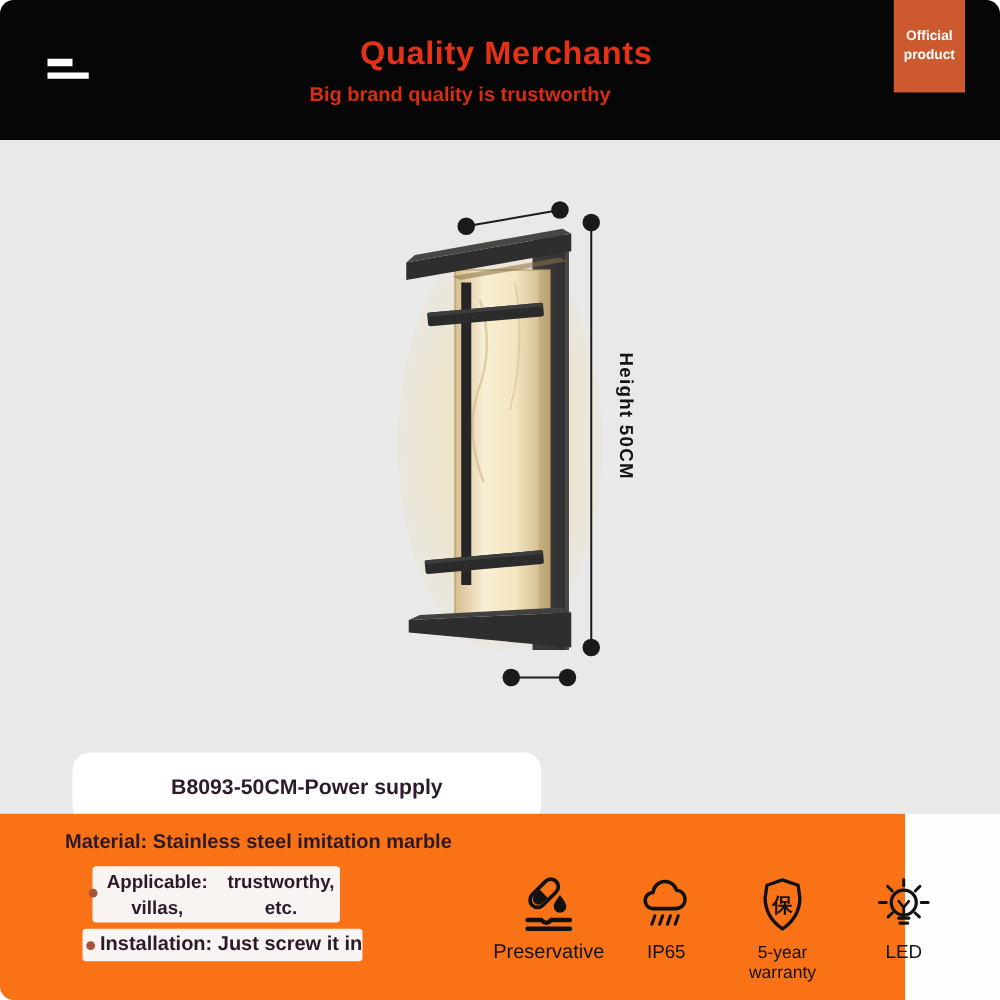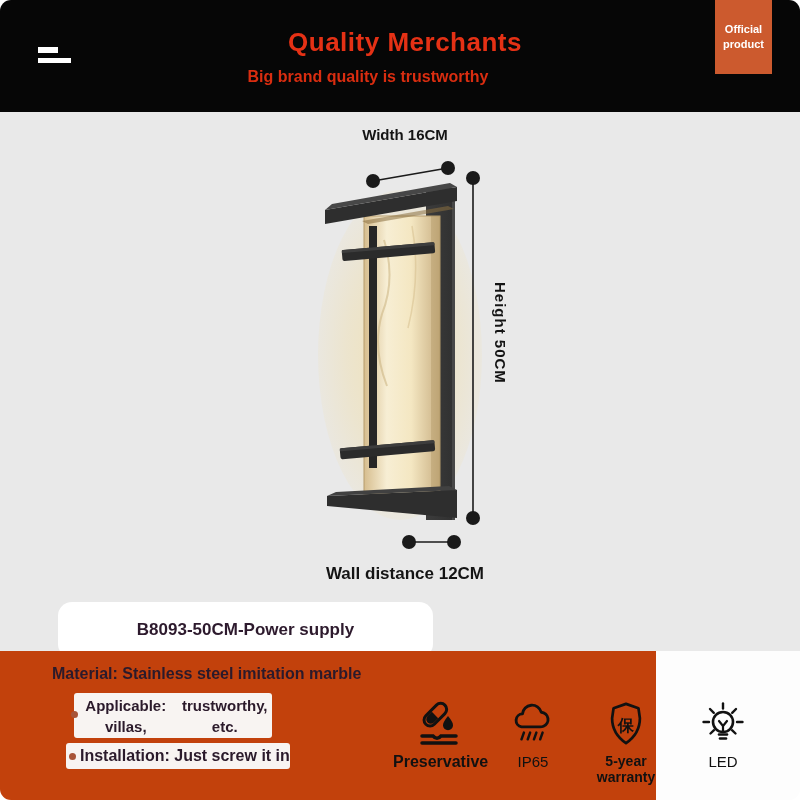--- a/index.html
+++ b/index.html
@@ -36,21 +36,21 @@
   }
   .wall-label{left:280px;top:452px;width:250px;text-align:center;font-size:17px;}
   .lamp-svg{position:absolute;left:300px;top:48px;}
   
   .model-card{
     position:absolute;left:40px;top:490px;width:375px;height:56px;background:#ffffff;
     border-radius:14px;display:flex;align-items:center;justify-content:center;margin-left:18px;
   }
   .model-card-title{color:#2d1a2d;font-size:17px;font-weight:bold;}
   
-  .specs{position:absolute;left:0;top:651px;width:656px;height:149px;background:#c2410c;}
+  .specs{position:absolute;left:0;top:651px;width:724px;height:149px;background:#f97316;}
   .material-line{position:absolute;left:52px;top:14px;color:#2b1a2b;font-size:16px;font-weight:bold;}
   .applicable-box{
     position:absolute;left:74px;top:42px;width:198px;height:45px;background:#f8f4f2;border-radius:3px;
     display:flex;align-items:center;justify-content:center;
     color:#2b1a2b;font-size:15px;font-weight:bold;line-height:21px;text-align:center;
   }
   .installation-box{
     position:absolute;left:66px;top:92px;width:224px;height:26px;background:#f8f4f2;border-radius:3px;
     display:flex;align-items:center;padding-left:14px;
     color:#2b1a2b;font-size:16px;font-weight:bold;
@@ -60,21 +60,21 @@
   .bullet-2{left:69px;top:102px;}
   
   .features{position:absolute;left:393px;top:698px;width:400px;height:82px;}
   .feature{position:absolute;top:0;text-align:center;}
   .feature .f-icon{height:50px;display:flex;align-items:flex-end;justify-content:center;}
   .feature .f-label{margin-top:5px;color:#111111;}
   .feature-0{left:0px;width:92px;}
   .feature-1{left:96px;width:88px;}
   .feature-2{left:186px;width:94px;}
   .feature-3{left:284px;width:92px;}
-  .f-label.bold{font-weight:bold;font-size:16px;}
+  .f-label.bold{font-weight:normal;font-size:16px;}
   .f-label.normal{font-weight:normal;font-size:15px;}
   .feature-2 .f-label{font-size:14px;}
 </style>
 </head>
 <body>
 
 <div class="page">
 
   <div class="header">
     <div class="menu-icon">
@@ -83,23 +83,21 @@
     </div>
     <div class="header-title">Quality Merchants</div>
     <div class="header-subtitle">Big brand quality is trustworthy</div>
     <div class="official-badge">
       <span>Official</span>
       <span>product</span>
     </div>
   </div>
 
   <div class="product-section">
-    <div class="dim-label width-label">Width 16CM</div>
     <div class="dim-label height-label">Height 50CM</div>
-    <div class="dim-label wall-label">Wall distance 12CM</div>
 
     <svg class="lamp-svg" width="260" height="400" viewBox="0 0 260 400">
       <defs>
         <radialGradient id="glow" cx="50%" cy="50%" r="60%">
           <stop offset="0%" stop-color="#f2e2b6" stop-opacity="0.95"></stop>
           <stop offset="55%" stop-color="#f0dfae" stop-opacity="0.45"></stop>
           <stop offset="100%" stop-color="#f0dfae" stop-opacity="0"></stop>
         </radialGradient>
         <linearGradient id="marble" x1="0" y1="0" x2="1" y2="0">
           <stop offset="0%" stop-color="#d6bd8e"></stop>

